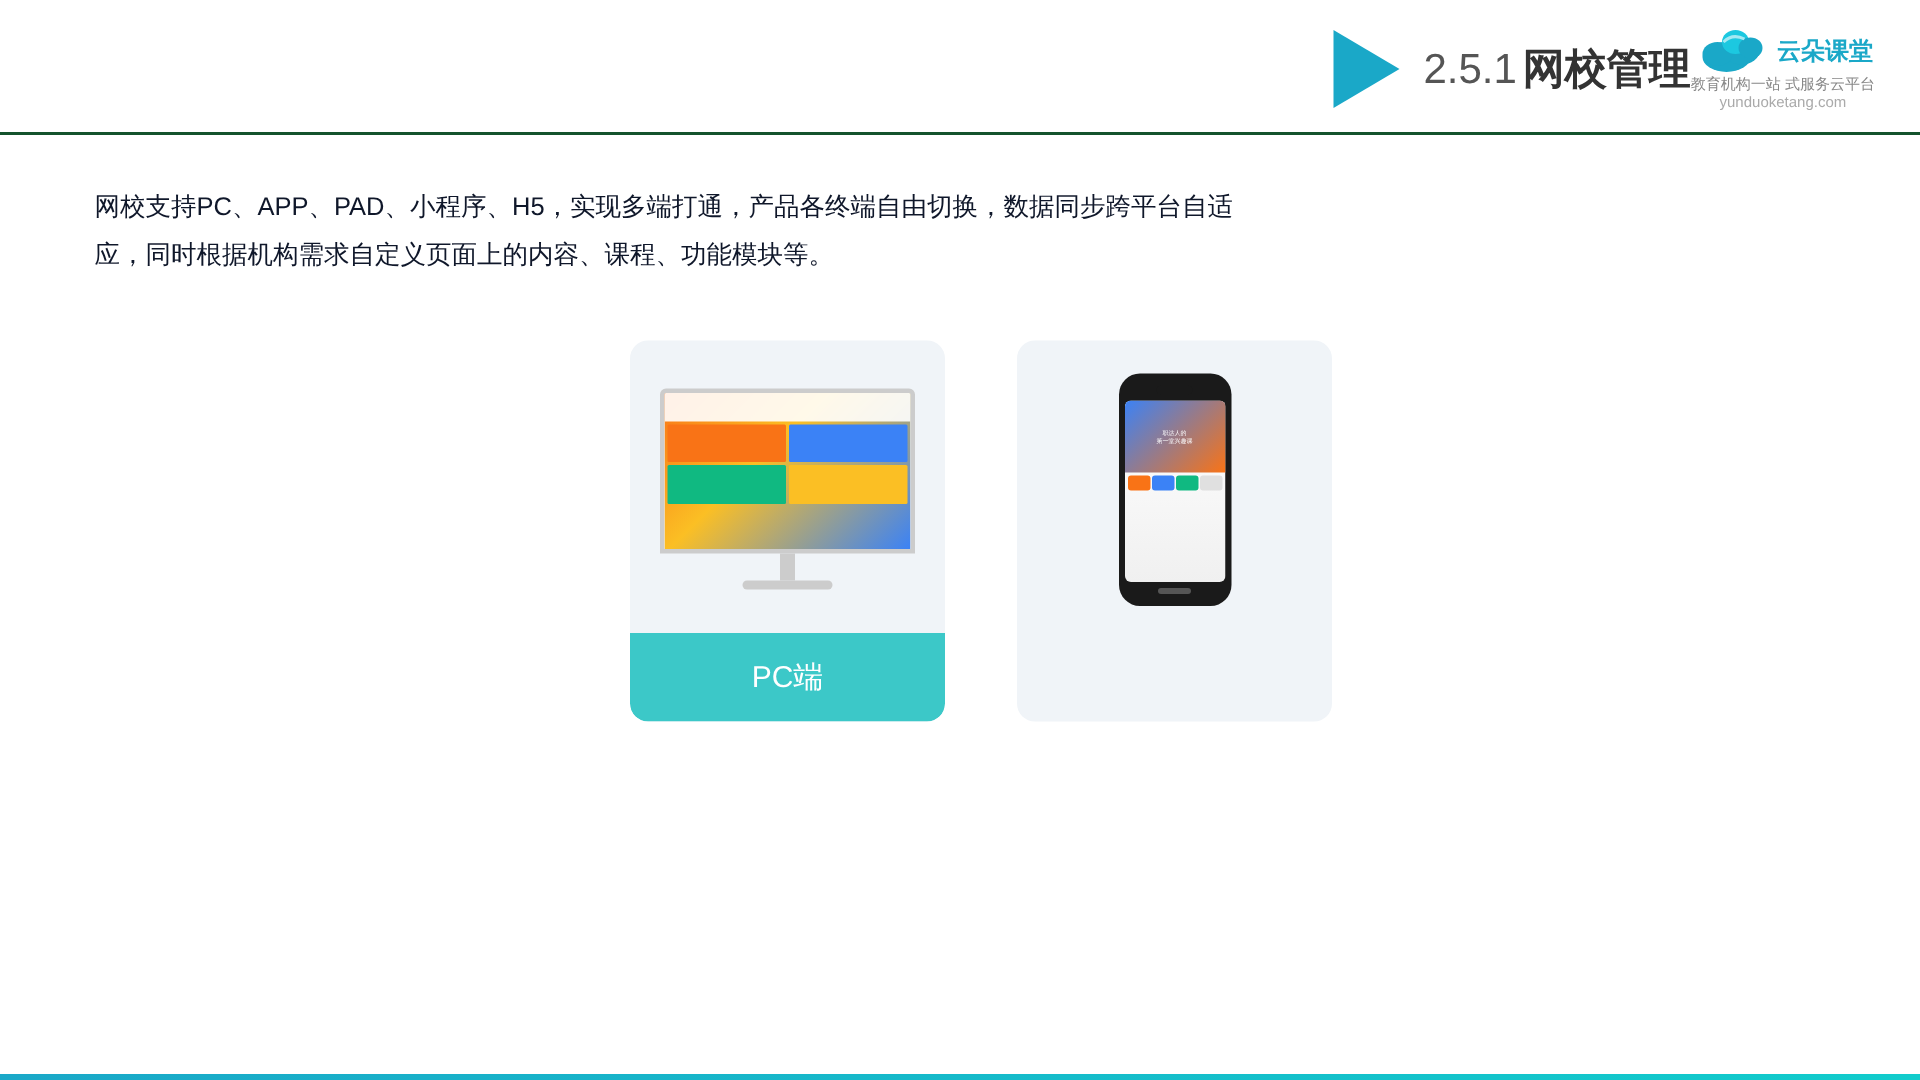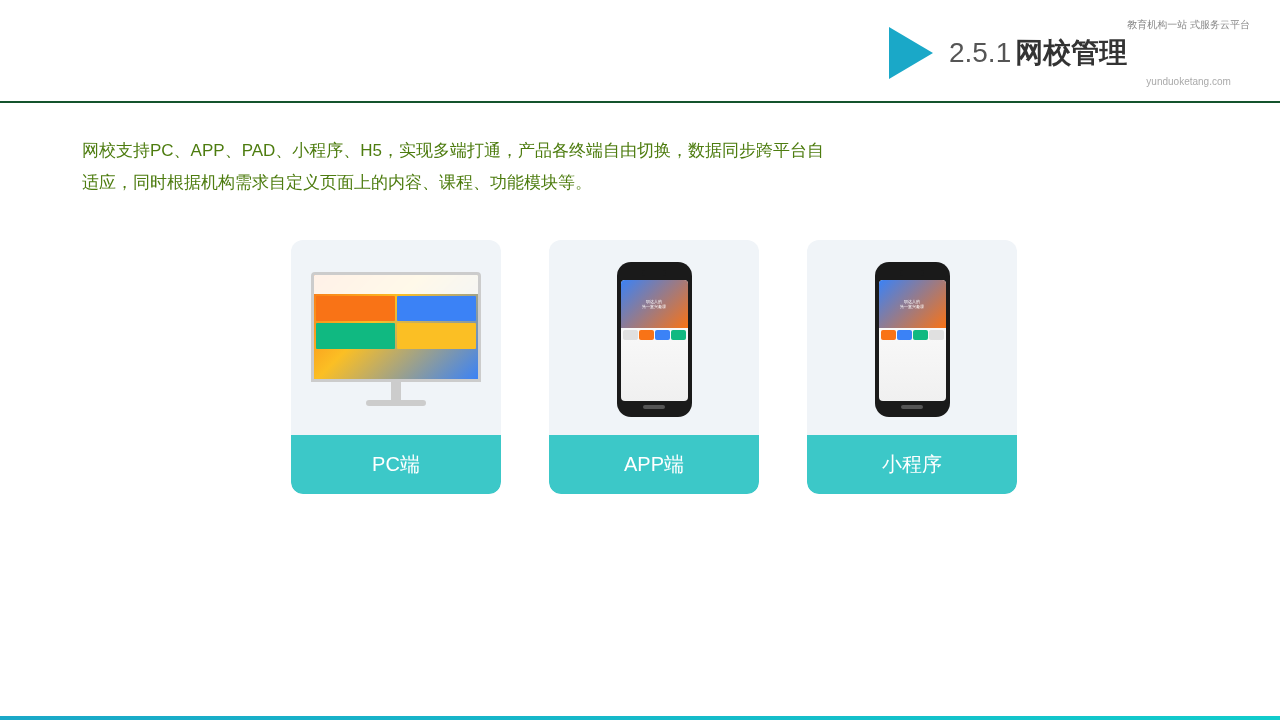--- a/index.html
+++ b/index.html
@@ -64,28 +64,27 @@
     }
     .logo-sub {
       font-size: 10px;
       color: #888;
       text-align: center;
       line-height: 1.3;
     }
     .logo-url {
       font-size: 10px;
       color: #aaa;
-      margin-top: 45px;
     }
 
     
     .description {
-      padding: 32px 60px 10px 82px;
+      padding: 32px 60px 10px 63px;
       font-size: 17px;
-      color: #4d7c0f;
+      color: #0f172a;
       line-height: 1.9;
       max-width: 900px;
     }
 
     
     .cards-container {
       display: flex;
       gap: 20px;
       padding: 30px 60px 20px 60px;
       justify-content: center;
@@ -275,20 +274,32 @@
 <body>
 
 <div class="header">
   <div class="header-left">
     <div class="play-icon"></div>
     <div class="header-title">
       <span class="num">2.5.1</span><span>网校管理</span>
     </div>
   </div>
   <div class="logo-area">
+    <div class="logo-icon">
+      <svg class="cloud-svg" viewBox="0 0 52 32">
+        <ellipse cx="22" cy="20" rx="16" ry="10" fill="#1aa8c8"></ellipse>
+        <ellipse cx="32" cy="16" rx="12" ry="9" fill="#1aa8c8"></ellipse>
+        <ellipse cx="16" cy="18" rx="10" ry="8" fill="#1aa8c8"></ellipse>
+        <ellipse cx="28" cy="10" rx="9" ry="8" fill="#1cc8e0"></ellipse>
+        <ellipse cx="38" cy="14" rx="8" ry="7" fill="#1aa8c8"></ellipse>
+
+        <path d="M20,10 Q26,4 34,8" stroke="white" stroke-width="2" fill="none" opacity="0.6"></path>
+      </svg>
+      <span class="logo-text-main">云朵课堂</span>
+    </div>
     <div class="logo-sub">教育机构一站
 式服务云平台</div>
     <div class="logo-url">yunduoketang.com</div>
   </div>
 </div>
 
 <div class="description">
   <p>网校支持PC、APP、PAD、小程序、H5，实现多端打通，产品各终端自由切换，数据同步跨平台自适应，同时根据机构需求自定义页面上的内容、课程、功能模块等。</p>
 </div>
 
@@ -308,42 +319,20 @@
             </div>
           </div>
         </div>
         <div class="monitor-stand"></div>
         <div class="monitor-base"></div>
       </div>
     </div>
     <div class="card-label">PC端</div>
   </div>
 
-  <div class="card">
-    <div class="card-image-area">
-      <div class="phone">
-        <div class="phone-notch"></div>
-        <div class="phone-screen">
-          <div class="screen-content2">
-            <div class="sc2-banner">
-              <div class="sc2-banner-text">职达人的<br>第一堂兴趣课</div>
-            </div>
-            <div class="sc2-grid">
-              <div class="sc2-icon"></div>
-              <div class="sc2-icon" style="background:#f97316;"></div>
-              <div class="sc2-icon" style="background:#3b82f6;"></div>
-              <div class="sc2-icon" style="background:#10b981;"></div>
-            </div>
-          </div>
-        </div>
-        <div class="phone-home"></div>
-      </div>
-    </div>
-    <div class="card-label">APP端</div>
-  </div>
 
 
   <div class="card">
     <div class="card-image-area">
       <div class="phone">
         <div class="phone-notch"></div>
         <div class="phone-screen">
           <div class="screen-content2">
             <div class="sc2-banner">
               <div class="sc2-banner-text">职达人的<br>第一堂兴趣课</div>
@@ -352,19 +341,18 @@
               <div class="sc2-icon" style="background:#f97316;"></div>
               <div class="sc2-icon" style="background:#3b82f6;"></div>
               <div class="sc2-icon" style="background:#10b981;"></div>
               <div class="sc2-icon"></div>
             </div>
           </div>
         </div>
         <div class="phone-home"></div>
       </div>
     </div>
-    <div class="card-label">小程序</div>
   </div>
 
 
 </div>
 
 <div class="bottom-border"></div>
 
 </body></html>

